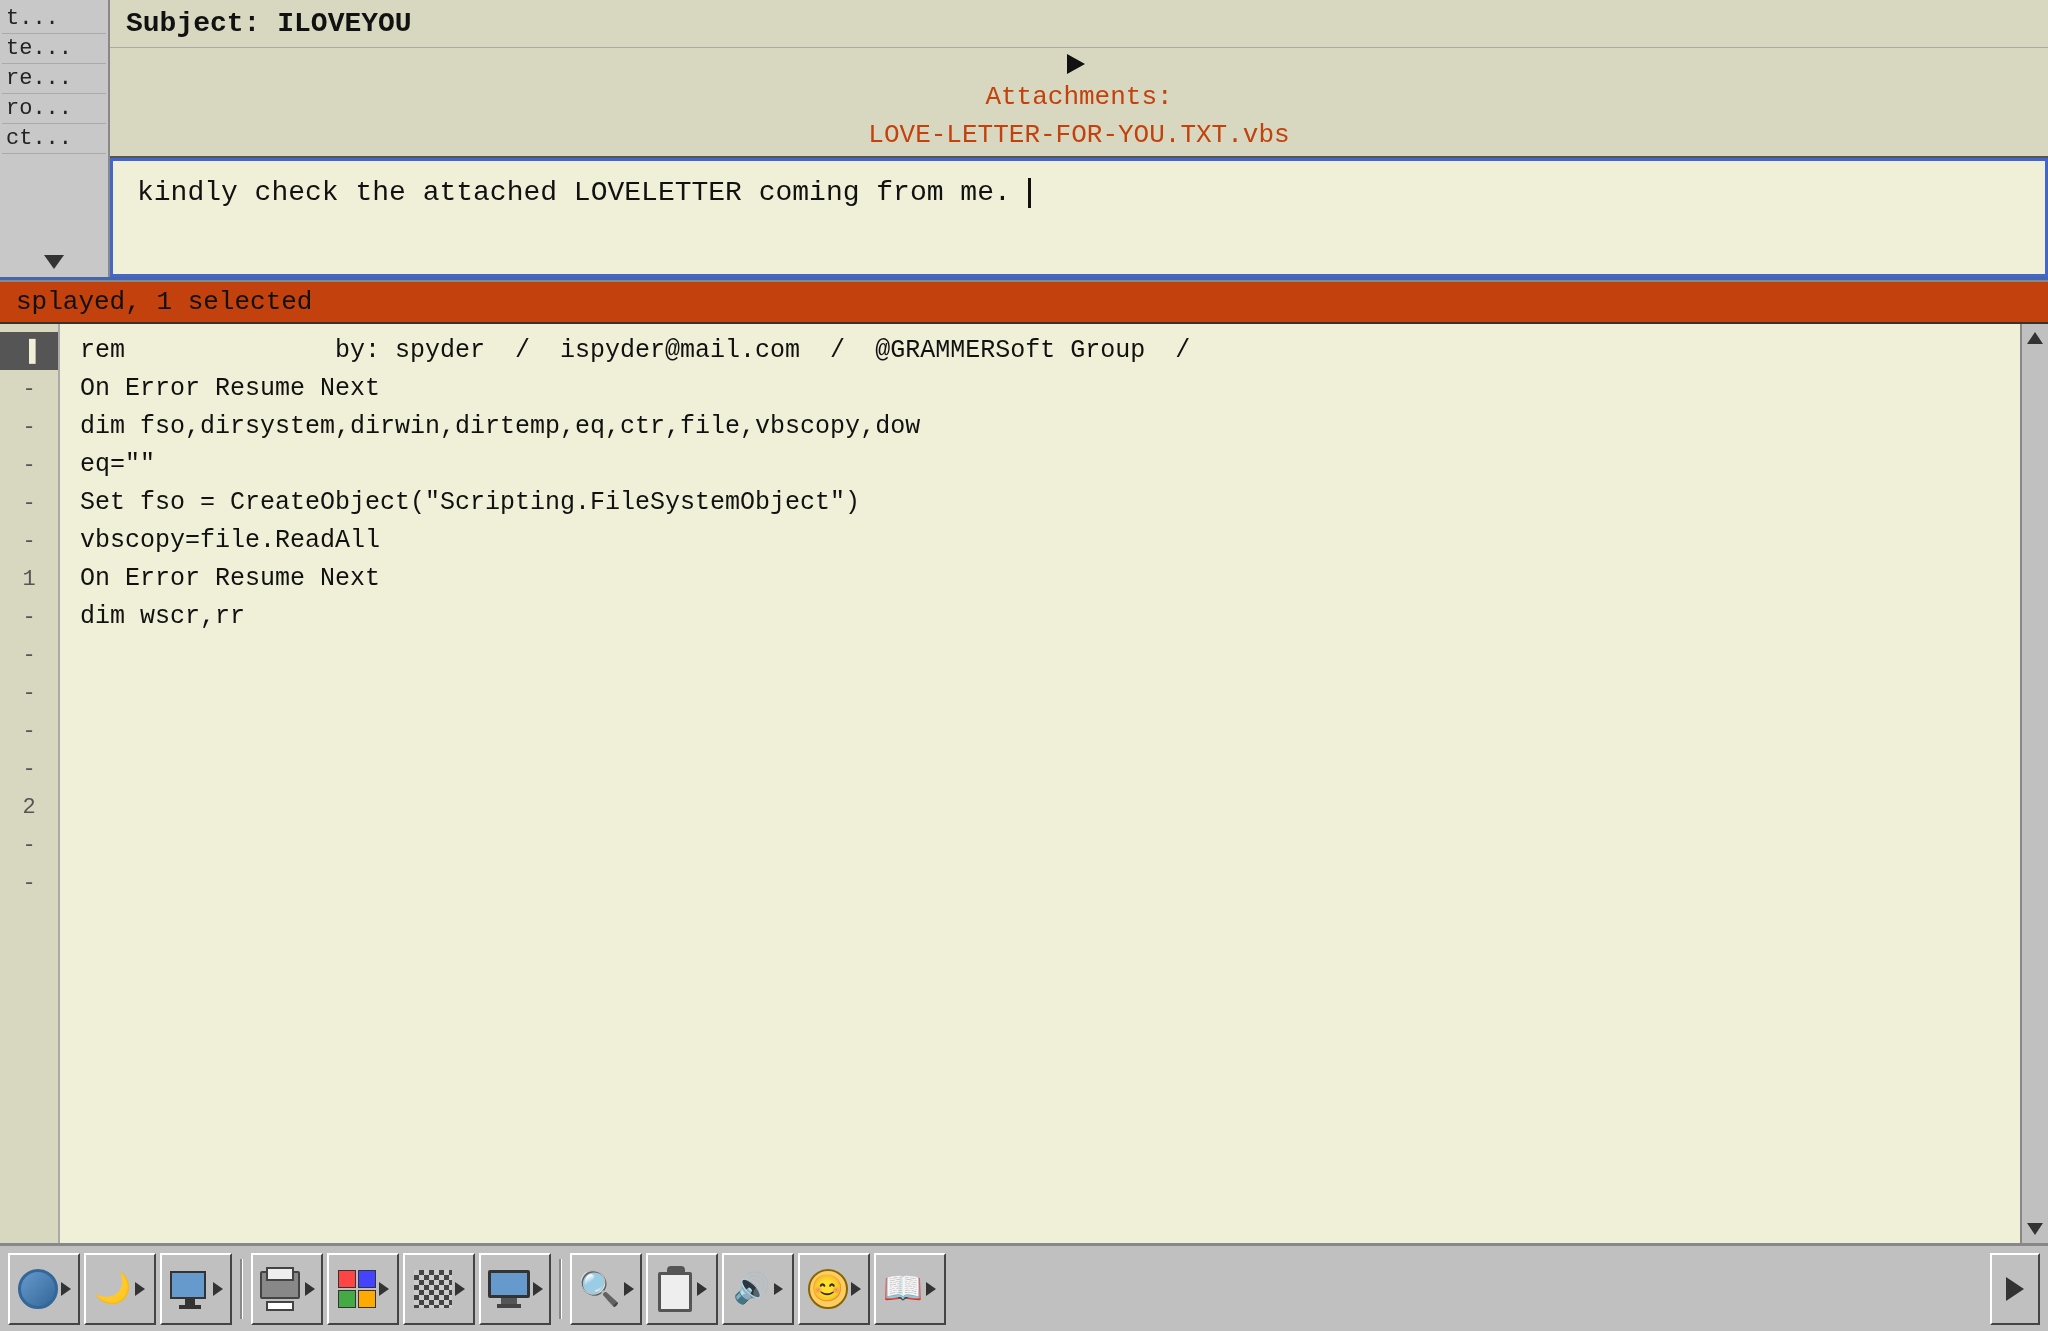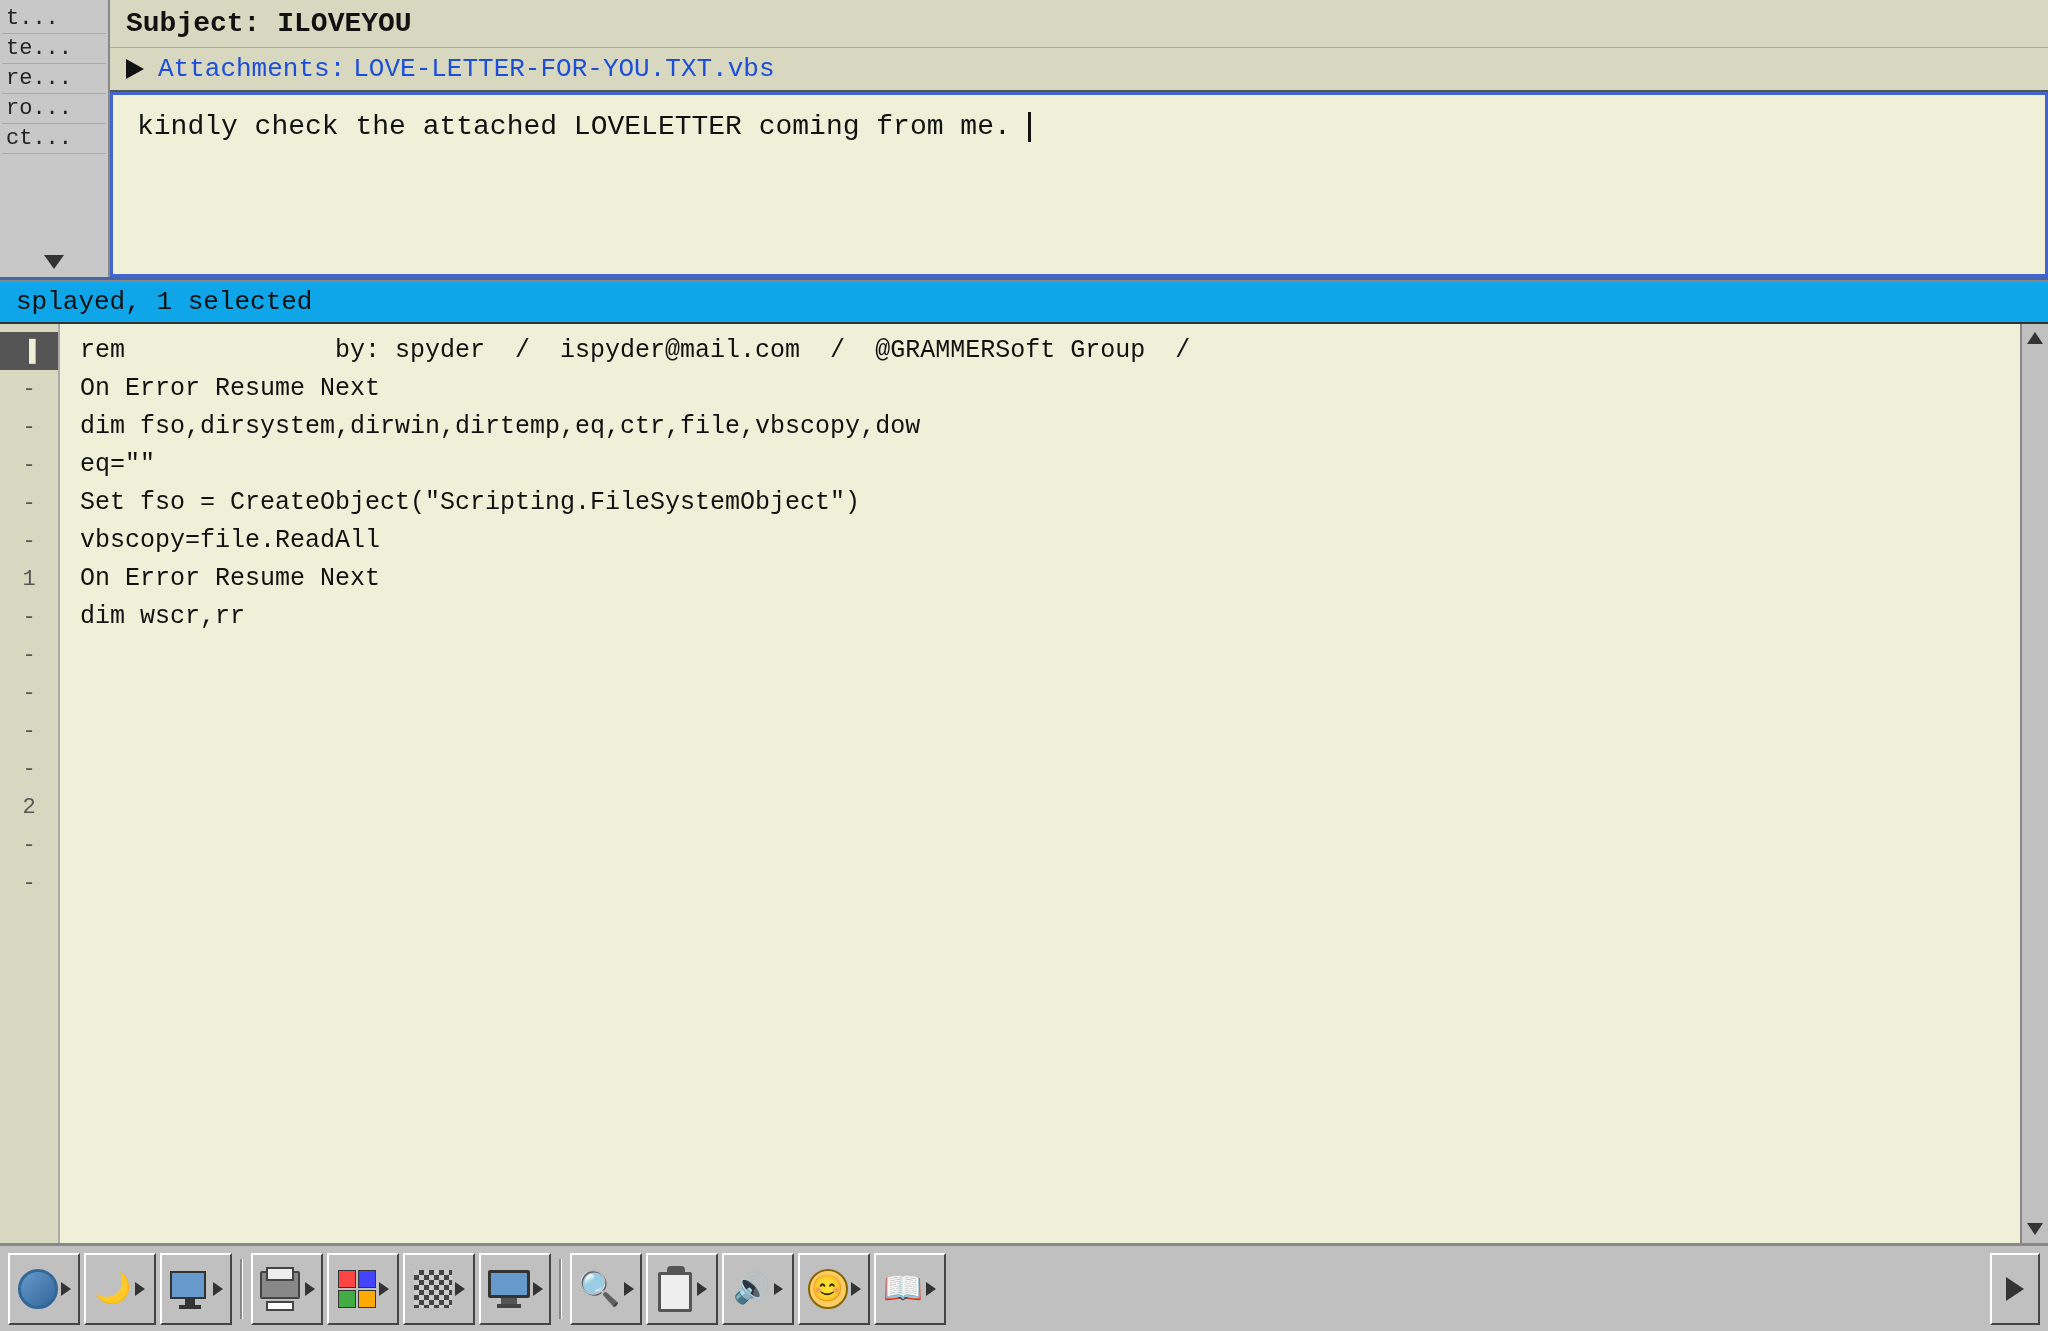--- a/index.html
+++ b/index.html
@@ -57,29 +57,30 @@
       padding: 8px 16px;
       font-size: 28px;
       font-weight: bold;
       color: #111;
       background: #d8d8c0;
       border-bottom: 1px solid #aaa;
       font-family: 'Courier New', Courier, monospace;
     }
 
     .email-attachment {
-      padding: 6px 16px;
+      padding: 6px 29px;
       font-size: 26px;
-      color: #1d4ed8;
+      color: #c2410c;
       background: #d8d8c0;
       border-bottom: 2px solid #555;
       display: flex;
       align-items: center;
       gap: 8px;
       font-family: 'Courier New', Courier, monospace;
+      flex-direction: column;
     }
 
     .play-triangle {
       width: 0;
       height: 0;
       border-top: 10px solid transparent;
       border-bottom: 10px solid transparent;
       border-left: 18px solid #111;
       display: inline-block;
       margin-right: 6px;
@@ -105,21 +106,21 @@
       vertical-align: middle;
       animation: blink 1s step-end infinite;
     }
 
     @keyframes blink {
       50% { opacity: 0; }
     }
 
     .status-bar {
       height: 44px;
-      background: #0ea5e9;
+      background: #c2410c;
       display: flex;
       align-items: center;
       padding: 0 16px;
       font-size: 26px;
       color: #111;
       font-family: 'Courier New', Courier, monospace;
       border-top: 2px solid #888;
       border-bottom: 2px solid #333;
     }
 

